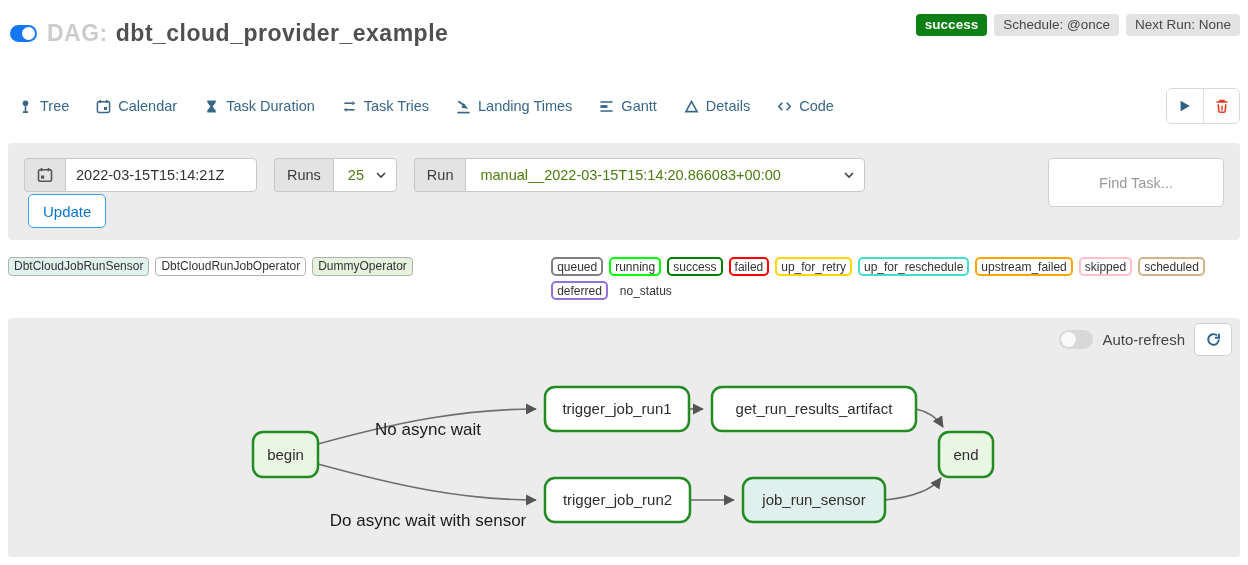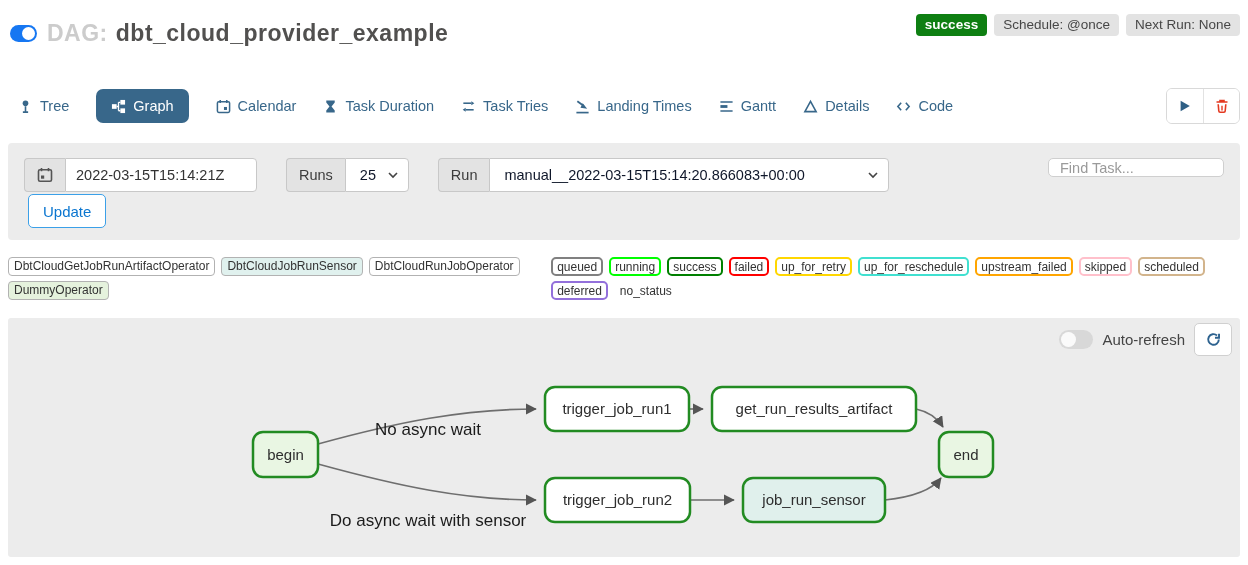--- a/index.html
+++ b/index.html
@@ -20,27 +20,27 @@
   .tabs { position: absolute; left: 18px; top: 86px; height: 40px; display: flex; align-items: center; gap: 27px; }
   .tab { display: flex; align-items: center; gap: 7px; color: #38678a; font-size: 14.5px; font-weight: 500; cursor: pointer; white-space: nowrap; }
   .tab.active { background: #38678a; color: #fff; border-radius: 7px; padding: 9px 15px; }
   .ticon { width: 15px; height: 15px; display: block; }
   .actions-group { position: absolute; right: 8px; top: 88px; display: flex; background: #fff; border: 1px solid #d9d9d9; border-radius: 6px; overflow: hidden; }
   .action-btn { width: 36px; height: 34px; display: flex; align-items: center; justify-content: center; cursor: pointer; background: #fff; border: none; }
   .action-btn + .action-btn { border-left: 1px solid #e2e2e2; }
 
   
   .filter-panel { position: absolute; left: 8px; right: 8px; top: 143px; height: 97px; background: #ececec; border-radius: 4px; }
-  .frow1 { position: absolute; left: 16px; top: 15px; display: flex; gap: 29px; }
+  .frow1 { position: absolute; left: 16px; top: 15px; display: flex; gap: 17px; }
   .frow2 { position: absolute; left: 16px; top: 51px; display: flex; gap: 3px; }
   .igroup { display: flex; height: 34px; }
   .iaddon { background: #e3e3e3; border: 1px solid #c8c8c8; border-right: none; border-radius: 4px 0 0 4px; display: flex; align-items: center; padding: 0 12px; font-size: 14.5px; color: #3c3c3c; }
   .ifield { background: #fff; border: 1px solid #c8c8c8; border-radius: 0 4px 4px 0; font-size: 14.5px; color: #333; padding: 0 10px; height: 34px; font-family: "Liberation Sans", sans-serif; }
-  .iselect { background: #fff; border: 1px solid #c8c8c8; border-radius: 0 4px 4px 0; display: flex; align-items: center; justify-content: space-between; font-size: 14.5px; color: #0f172a; padding: 0 10px 0 14px; cursor: pointer; white-space: nowrap; }
-  .find-task { position: absolute; right: 16px; top: 15px; width: 176px; height: 19px; border: 1px solid #cfcfcf; border-radius: 5px; font-size: 14.5px; padding: 0 11px; color: #404040; font-family: "Liberation Sans", sans-serif; }
+  .iselect { background: #fff; border: 1px solid #c8c8c8; border-radius: 0 4px 4px 0; display: flex; align-items: center; justify-content: space-between; font-size: 14.5px; color: #4d7c0f; padding: 0 10px 0 14px; cursor: pointer; white-space: nowrap; }
+  .find-task { position: absolute; right: 16px; top: 15px; width: 176px; height: 49px; border: 1px solid #cfcfcf; border-radius: 5px; font-size: 14.5px; padding: 0 11px; color: #404040; font-family: "Liberation Sans", sans-serif; text-align: center; }
   .find-task::placeholder { color: #9a9a9a; }
   .update-btn { height: 34px; margin-left: 4px; background: #fff; border: 1.5px solid #3ba0e8; color: #0b76d0; border-radius: 5px; font-size: 15px; padding: 0 14px; cursor: pointer; font-family: "Liberation Sans", sans-serif; text-align: right; }
 
   
   .legend { position: absolute; left: 8px; top: 257px; right: 8px; display: flex; }
   .legend-ops { width: 544px; display: flex; flex-wrap: wrap; gap: 5px 6px; align-content: flex-start; }
   .legend-states { width: 690px; display: flex; flex-wrap: wrap; gap: 5px 6px; align-content: flex-start; }
   .op-badge { border: 1px solid #b2b2b2; border-radius: 4px; padding: 1px 5px 2px; font-size: 12px; color: #333; white-space: nowrap; height: 19px; }
   .state-badge { border: 2px solid #808080; border-radius: 5px; padding: 1px 4px 1px; font-size: 12px; color: #333; background: #fff; white-space: nowrap; height: 19px; }
 
@@ -74,29 +74,20 @@
 </div>
 
 <div class="tabs">
   <div class="tab">
     <svg class="ticon" viewBox="0 0 16 16">
         <circle cx="8" cy="4.6" r="3" fill="currentColor"></circle>
         <path d="M8 7.6 V14 M5.2 14 H10.8" stroke="currentColor" stroke-width="1.7" fill="none"></path>
       </svg>
     <span>Tree</span>
   </div>
-  <div class="tab active">
-    <svg class="ticon" viewBox="0 0 16 16">
-        <rect x="1" y="5.5" width="5" height="5" fill="currentColor"></rect>
-        <rect x="10" y="1" width="5" height="5" fill="currentColor"></rect>
-        <rect x="10" y="10" width="5" height="5" fill="currentColor"></rect>
-        <path d="M6 8 H8 M8 3.5 V12.5 M8 3.5 H10 M8 12.5 H10" stroke="currentColor" stroke-width="1.4" fill="none"></path>
-      </svg>
-    <span>Graph</span>
-  </div>
   <div class="tab">
     <svg class="ticon" viewBox="0 0 16 16">
         <rect x="1.5" y="2.8" width="13" height="11.5" rx="1.5" fill="none" stroke="currentColor" stroke-width="1.6"></rect>
         <path d="M4.5 1 V4.2 M11.5 1 V4.2" stroke="currentColor" stroke-width="1.6"></path>
         <rect x="8.5" y="8.5" width="3.2" height="3.2" fill="currentColor"></rect>
       </svg>
     <span>Calendar</span>
   </div>
   <div class="tab">
     <svg class="ticon" viewBox="0 0 16 16">
@@ -189,21 +180,20 @@
     </div>
   </div>
   <input class="find-task" placeholder="Find Task..." style="">
   <div class="frow2">
     <button class="update-btn">Update</button>
   </div>
 </div>
 
 <div class="legend">
   <div class="legend-ops">
-      <span class="op-badge" style="background: rgb(255, 255, 255);">DbtCloudGetJobRunArtifactOperator</span>
       <span class="op-badge" style="background: rgb(224, 241, 238);">DbtCloudJobRunSensor</span>
       <span class="op-badge" style="background: rgb(255, 255, 255);">DbtCloudRunJobOperator</span>
       <span class="op-badge" style="background: rgb(229, 242, 221);">DummyOperator</span>
     </div>
   <div class="legend-states">
       <span class="state-badge" style="border-color: rgb(128, 128, 128);">queued</span>
       <span class="state-badge" style="border-color: rgb(0, 255, 0);">running</span>
       <span class="state-badge" style="border-color: rgb(0, 128, 0);">success</span>
       <span class="state-badge" style="border-color: rgb(255, 0, 0);">failed</span>
       <span class="state-badge" style="border-color: rgb(255, 215, 0);">up_for_retry</span>

